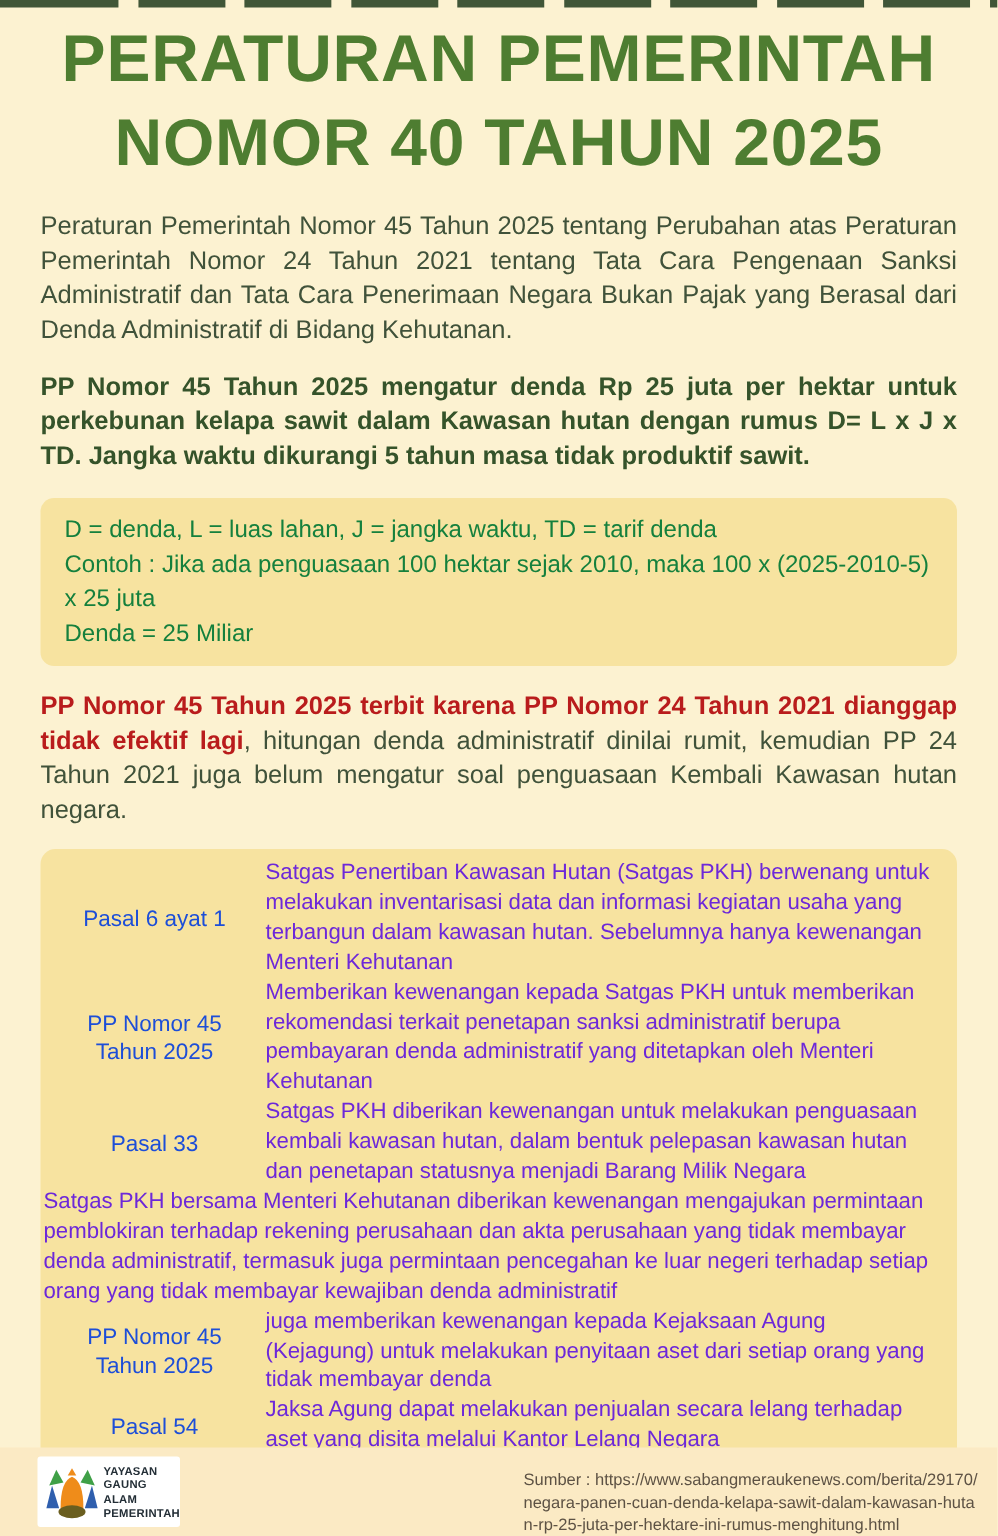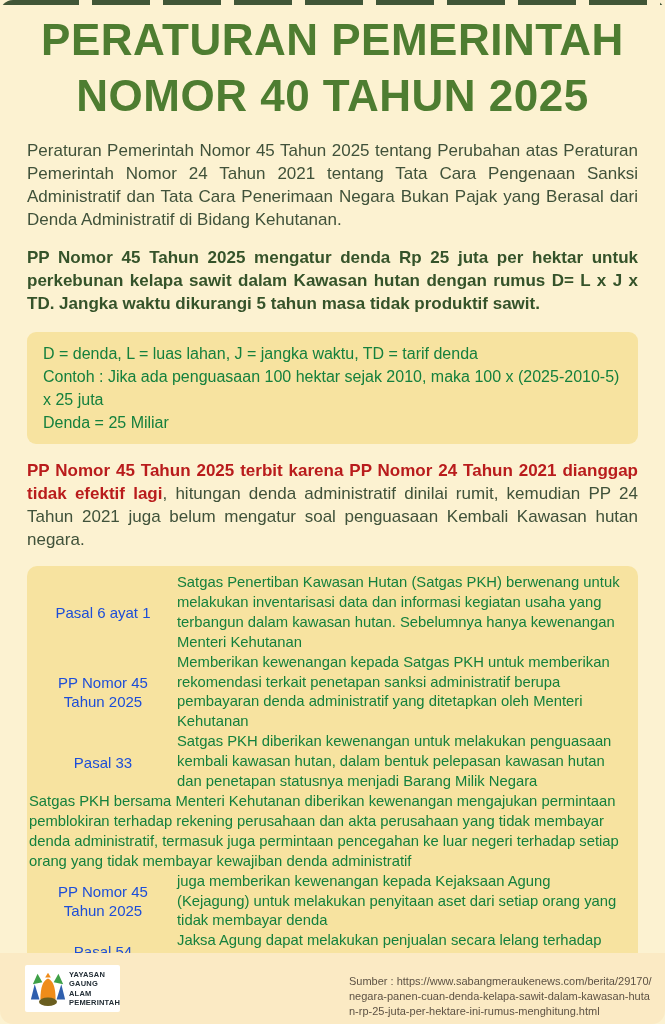--- a/index.html
+++ b/index.html
@@ -2,21 +2,21 @@
 <html><head>
 <meta charset="utf-8">
 <style>
   html,body{margin:0;padding:0;}
   body{
     width:665px;height:1024px;
     background:#fcf2d1;
     font-family:"Liberation Sans",sans-serif;
     -webkit-font-smoothing:antialiased;
   }
-  .page{position:relative;width:665px;height:1024px;overflow:hidden;background:#fcf2d1;border-radius:13px;}
+  .page{position:relative;width:665px;height:1024px;overflow:hidden;background:#fcf2d1;}
 
   .top-dashes{
     position:absolute;top:0;left:0;right:0;height:5px;
     background:repeating-linear-gradient(90deg,#30482a 0 58px,transparent 58px 71px);
     background-position:21px 0;
     opacity:.92;
   }
 
   .title{
     margin:12px 20px 0;
@@ -62,28 +62,28 @@
   .trow .tlabel{
     flex:none;width:148px;
     display:flex;align-items:center;justify-content:center;
     text-align:center;
     color:#1d4ed8;
     font-size:15px;line-height:19px;
     padding:0 14px;box-sizing:border-box;
   }
   .trow .ttext{
     flex:1;
-    color:#15803d;
+    color:#6d28d9;
     font-size:14.8px;
     line-height:19.9px;
     text-align:left;
   }
 
   .footer{
-    position:absolute;left:0;right:0;bottom:0;height:71px;
+    position:absolute;left:0;right:0;bottom:0;height:59px;
     background:#fbeac4;
     display:flex;align-items:center;justify-content:space-between;
     padding:0 12px 0 25px;box-sizing:border-box;
   }
   .logo-box{
     background:#ffffff;
     width:95px;height:47px;
     display:flex;align-items:center;
     gap:2px;padding:3px 4px;box-sizing:border-box;
     border-radius:2px;

